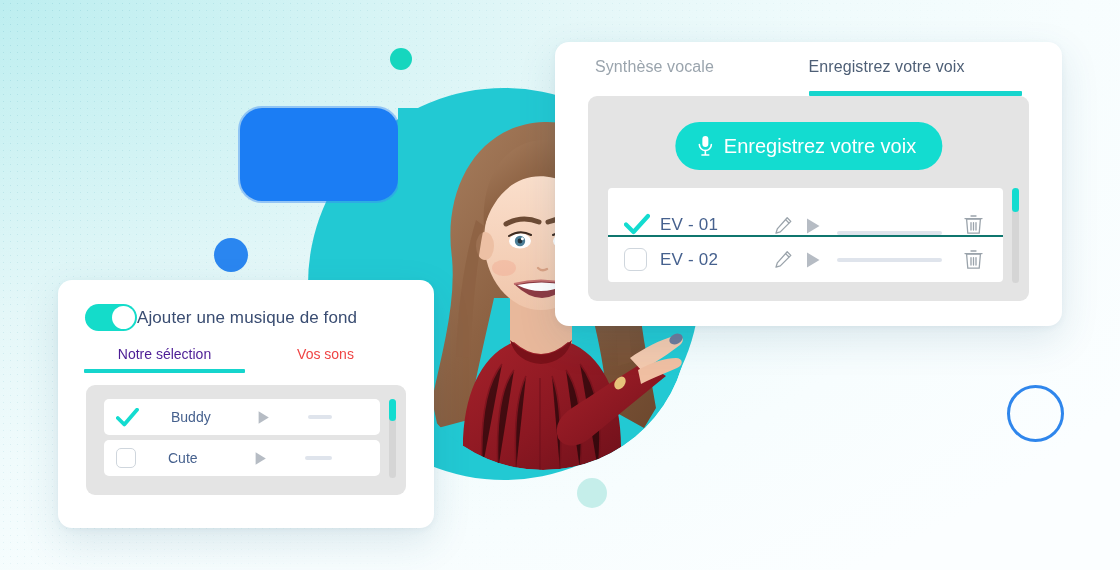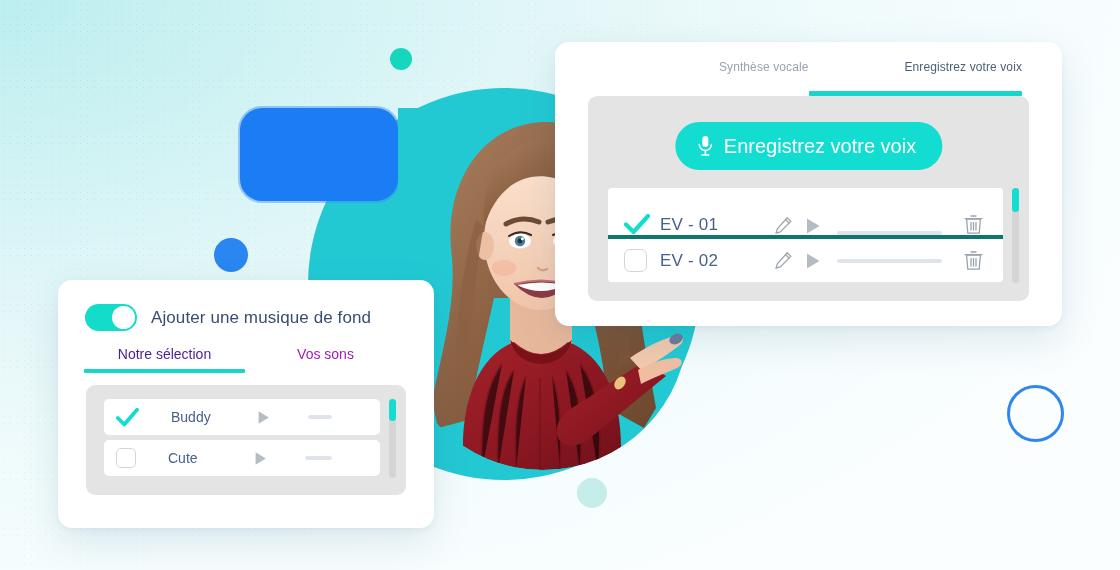--- a/index.html
+++ b/index.html
@@ -63,21 +63,21 @@
   #person { position: absolute; inset: 0; }
 
   
   #voice-card {
     position: absolute; left: 555px; top: 42px; width: 507px; height: 284px;
     background: #ffffff; border-radius: 14px;
     box-shadow: 0 14px 38px rgba(40,90,120,.13), 0 2px 6px rgba(40,90,120,.06);
   }
   .tabs { display: flex; padding: 0 40px; height: 54px; }
   .tab {
-    flex: 1; text-align: right; font-size: 12px; line-height: 50px;
+    flex: 1; text-align: left; font-size: 16px; line-height: 50px;
     color: #9aa4ad; position: relative; cursor: pointer; letter-spacing: .1px;
   }
   .tab.active { color: #4e5f76; }
   .tab.active::after {
     content: ""; position: absolute; left: 0; right: 0; bottom: 0;
     height: 5px; background: #16d5cd; border-radius: 1px;
   }
   #voice-panel {
     position: absolute; left: 33px; top: 54px; right: 33px; bottom: 25px;
     background: #e4e4e4; border-radius: 9px;
@@ -91,21 +91,21 @@
     white-space: nowrap;
   }
   #voice-list {
     position: absolute; left: 20px; right: 26px; top: 92px;
   }
   .vrow {
     display: flex; align-items: center; height: 47px;
     background: #fff; padding: 0 14px 0 16px;
   }
   .vrow:first-child { border-radius: 4px 4px 0 0; align-items: flex-end; }
-  .vrow + .vrow { border-top: 4px solid #0f766e; border-radius: 0 0 4px 4px; justify-content: flex-end; }
+  .vrow + .vrow { border-top: 2px solid #0f766e; border-radius: 0 0 4px 4px; justify-content: flex-end; }
   .vrow .check-slot { width: 30px; display: flex; align-items: center; }
   .vrow .vlabel {
     font-size: 17px; color: #46618e; margin-left: 6px; min-width: 108px;
     letter-spacing: .2px;
   }
   .spacer { flex: 1; }
   .vrow .ico { margin: 0 6px; display: flex; align-items: center; }
   .track { width: 105px; height: 4px; background: #dfe4ec; border-radius: 2px; margin: 0 10px; }
   .vscroll {
     position: absolute; right: 10px; top: 92px; width: 7px; height: 95px;
@@ -115,35 +115,35 @@
     display: block; width: 7px; height: 24px; background: #13dcd0; border-radius: 4px;
   }
 
   
   #music-card {
     position: absolute; left: 58px; top: 280px; width: 376px; height: 248px;
     background: #fff; border-radius: 14px;
     box-shadow: 0 14px 38px rgba(40,90,120,.13), 0 2px 6px rgba(40,90,120,.06);
   }
   #toggle-row {
-    display: flex; align-items: center; gap: 14px;
+    display: flex; align-items: center; 
     position: absolute; left: 27px; top: 24px;
   }
   .switch {
     width: 52px; height: 27px; border-radius: 14px; background: #14dcca;
     position: relative; cursor: pointer; flex: none;
   }
   .switch .knob {
     position: absolute; right: 2px; top: 2px; width: 23px; height: 23px;
     border-radius: 50%; background: #fff;
   }
   #toggle-label { font-size: 17px; color: #3a4d72; letter-spacing: .1px; }
   #music-tabs { position: absolute; left: 26px; right: 28px; top: 66px; display: flex; }
   .mtab {
-    flex: 1; text-align: center; font-size: 14px; color: #a21caf;
+    flex: 1; text-align: center; font-size: 14px; color: #ef4444;
     padding-bottom: 11px; position: relative; cursor: pointer;
   }
   .mtab.active { color: #4c1d95; }
   .mtab.active::after {
     content: ""; position: absolute; left: 0; right: 0; bottom: 0;
     height: 4px; background: #16d5cd; border-radius: 1px;
   }
   #music-panel {
     position: absolute; left: 86px; top: 385px; width: 320px; height: 110px;
   }

